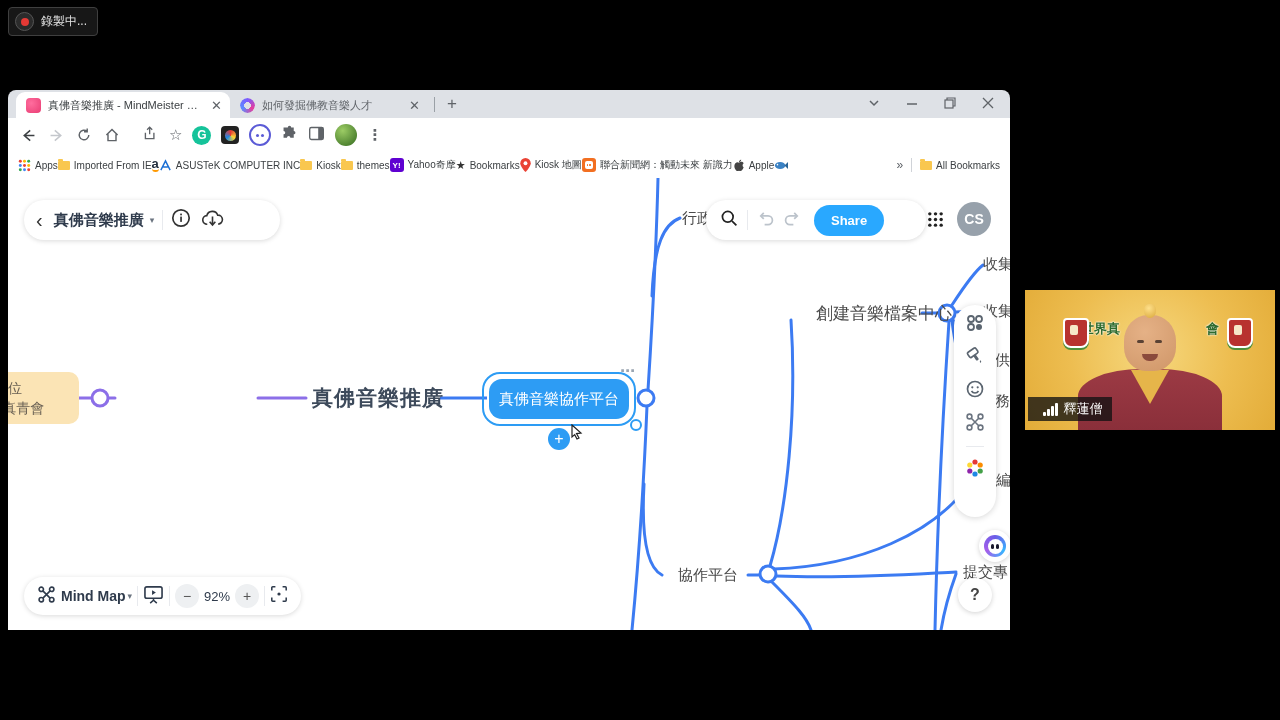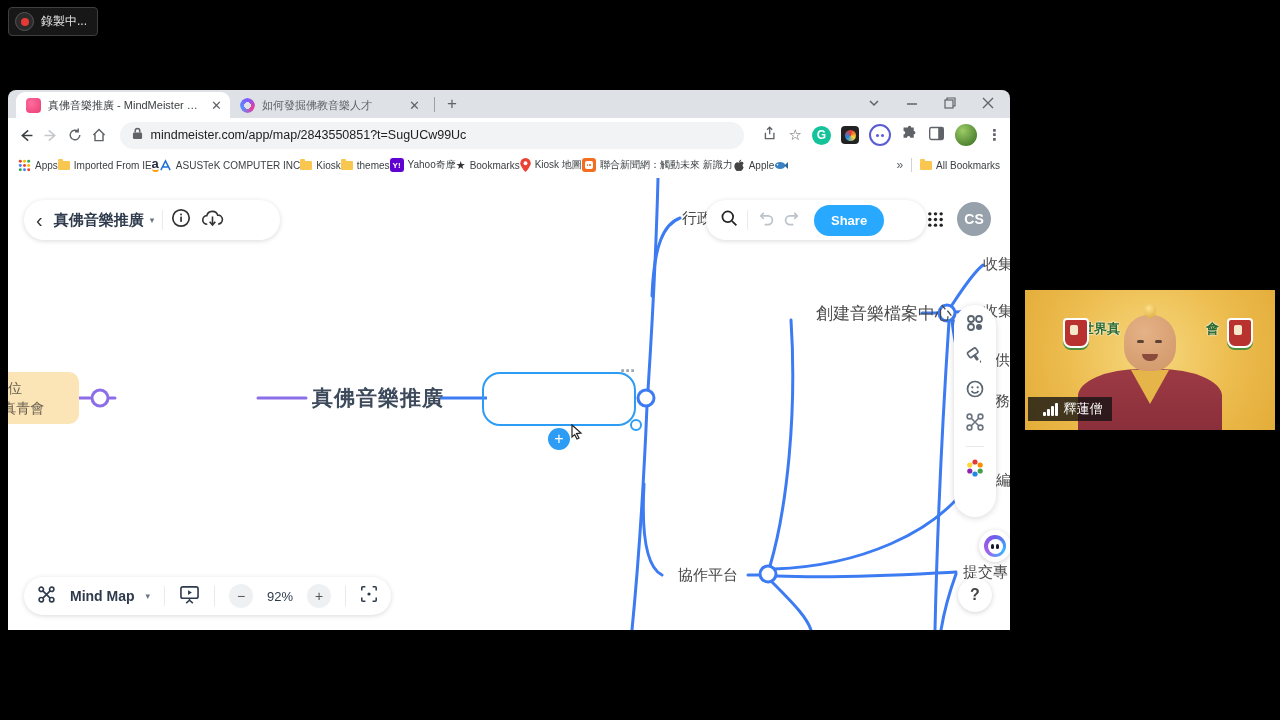--- a/index.html
+++ b/index.html
@@ -78,21 +78,21 @@
   .dots-h{position:absolute;color:#9aa5b1;font-size:15px;font-weight:bold;letter-spacing:1px;z-index:3;}
 
   .side-panel{position:absolute;left:946px;top:127px;width:42px;height:204px;background:#fff;
     border-radius:21px;box-shadow:0 1px 6px rgba(0,0,0,.16);z-index:5;display:flex;flex-direction:column;
     align-items:center;justify-content:flex-start;padding-top:8px;gap:9px;}
   .side-panel .psep{width:18px;height:1px;background:#e8eaee;margin:1px 0;}
   .round-btn{position:absolute;background:#fff;border-radius:50%;box-shadow:0 1px 5px rgba(0,0,0,.18);
     display:flex;align-items:center;justify-content:center;z-index:6;}
 
   .footer-pill{position:absolute;left:16px;top:399px;height:38px;background:#fff;border-radius:19px;
-    box-shadow:0 1px 5px rgba(0,0,0,.15);display:flex;align-items:center;padding:0 13px;gap:14px;z-index:6;}
+    box-shadow:0 1px 5px rgba(0,0,0,.15);display:flex;align-items:center;padding:0 13px;gap:5px;z-index:6;}
   .footer-pill .sep{width:1px;height:20px;background:#e8eaee;}
   .zoom-circle{width:24px;height:24px;border-radius:50%;background:#eef0f2;color:#555;
     display:flex;align-items:center;justify-content:center;font-size:14px;}
   .view-label{font-size:14px;color:#2f3b4c;font-weight:bold;}
   .zoom-val{font-size:13px;color:#2f3b4c;}
 
   
   .webcam{left:1025px;top:290px;width:250px;height:140px;overflow:hidden;
     background:radial-gradient(circle at 50% 45%,#f6d87e 0%,#edbd50 55%,#e3ac38 100%);}
   .banner{position:absolute;top:30px;width:100%;display:flex;justify-content:center;gap:86px;
@@ -176,28 +176,20 @@
     <span class="navbtn">
       <svg width="16" height="16" viewBox="0 0 20 20">
           <path d="M16 10 a6 6 0 1 1 -2-4.5 M14 2 V6 H10" fill="none" stroke="#5f6368" stroke-width="1.8"></path>
         </svg>
       </span>
     <span class="navbtn">
       <svg width="16" height="16" viewBox="0 0 20 20">
           <path d="M3 10 L10 3 L17 10 M5 9 V17 H15 V9" fill="none" stroke="#5f6368" stroke-width="1.8"></path>
         </svg>
       </span>
-    <div class="addr">
-      <span>
-        <svg width="11" height="13" viewBox="0 0 12 14">
-            <rect x="1" y="6" width="10" height="7" rx="1.5" fill="#5f6368"></rect>
-            <path d="M3.5 6 V4 a2.5 2.5 0 0 1 5 0 V6" fill="none" stroke="#5f6368" stroke-width="1.6"></path>
-          </svg></span>
-      <span class="url">mindmeister.com/app/map/2843550851?t=SugUCw99Uc</span>
-    </div>
     <div class="ext-row">
       <span>
         <svg width="17" height="17" viewBox="0 0 20 20">
             <path d="M4 9 V16 H14 V9" fill="none" stroke="#5f6368" stroke-width="1.6"></path>
             <path d="M9 11 V3 M6 5.5 L9 2.5 L12 5.5" fill="none" stroke="#5f6368" stroke-width="1.6"></path>
           </svg></span>
       <span style="font-size:15px;color:#5f6368;">☆</span>
       <span style="width:19px;height:19px;border-radius:50%;background:#15c39a;color:#fff;font-size:12px;font-weight:bold;display:flex;align-items:center;justify-content:center;">G</span>
       <span style="width:18px;height:18px;border-radius:4px;background:#222;display:flex;align-items:center;justify-content:center;">
         <span style="width:11px;height:11px;border-radius:50%;background:conic-gradient(#e53935,#fdd835,#1e88e5,#e53935);"></span>
@@ -338,20 +330,23 @@
       <circle cx="628" cy="247" r="5" fill="#fff" stroke="#2d9cf4" stroke-width="2"></circle>
     </svg>
 
     <div class="node node-yellow" style="left:-18px;top:194px;width:85px;height:52px;">
       <span>單位</span>
       <span>+真青會</span>
     </div>
     <div class="root-label" style="left:304px;top:206px;">真佛音樂推廣</div>
 
     <div class="sel-outline" style="left:474px;top:194px;width:150px;height:50px;"></div>
+    <div class="node node-blue" style="left:481px;top:201px;width:140px;height:40px;">
+      <span>真佛音樂協作平台</span>
+    </div>
     <div class="dots-h" style="left:612px;top:184px;">⋯</div>
     <div class="plus-btn" style="left:540px;top:250px;">+</div>
     <svg class="abs" width="14" height="16" viewBox="0 0 14 16" style="left:562px;top:246px;z-index:4;">
       <path d="M2 1 L11 9 L6.5 9.6 L9 14 L7 15 L4.7 10.6 L2 13 Z" fill="#fff" stroke="#222" stroke-width="1.2"></path>
     </svg>
 
     <div class="map-label" style="left:674px;top:31px;font-size:15px;">行政</div>
     <div class="map-label" style="left:780px;top:124px;font-size:17px;margin-left:28px;">創建音樂檔案中心</div>
     <div class="map-label" style="left:670px;top:388px;font-size:15px;">協作平台</div>
     <div class="map-label" style="left:975px;top:77px;font-size:15px;">收集</div>

